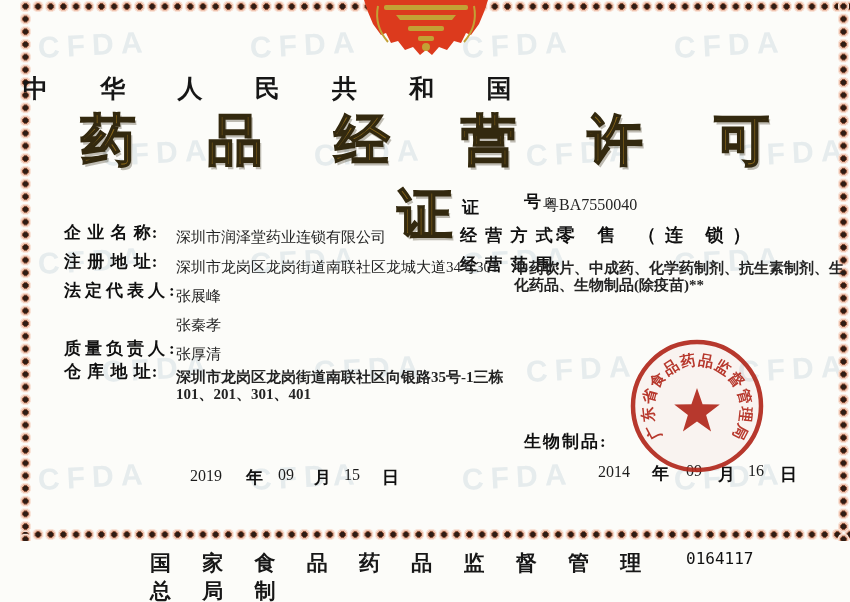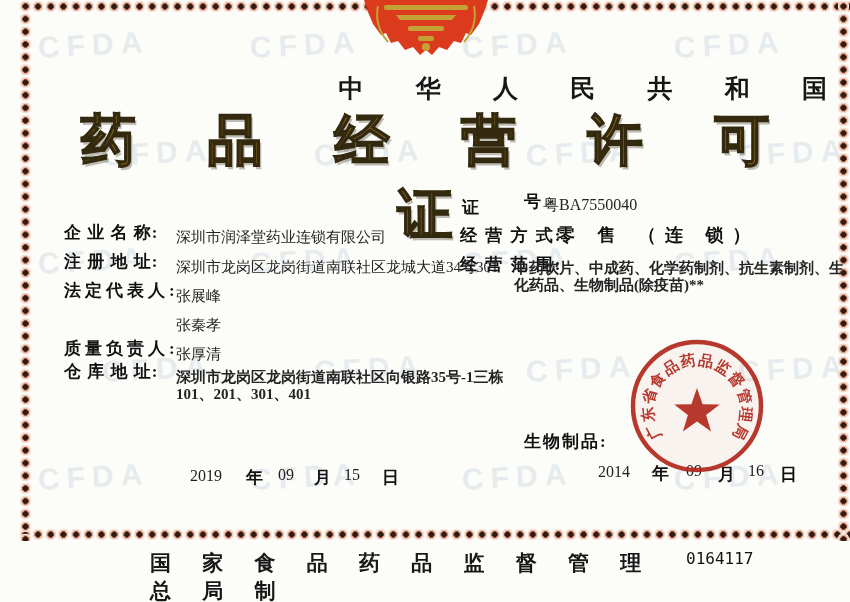--- a/index.html
+++ b/index.html
@@ -26,21 +26,21 @@
   .wm {
     position:absolute; font-family:"Liberation Sans", sans-serif; font-weight:bold;
     font-size:30px; letter-spacing:7px; color:rgba(173,195,208,0.28); transform:rotate(-3deg);
   }
 
   
   .emblem { position:absolute; left:362px; top:0; width:128px; height:62px; z-index:3; }
 
   
   .country {
-    position:absolute; left:0; right:0; top:72px; z-index:4; text-align:right;
+    position:absolute; left:0; right:0; top:72px; z-index:4; text-align:left;
     font-size:25px; font-weight:bold; letter-spacing:23px; padding-left:23px; color:#161616;
   }
   .title {
     position:absolute; left:0; right:0; top:104px; z-index:4; text-align:center;
     font-size:55px; font-weight:bold; letter-spacing:29px; padding-left:29px;
     color:#8a671b; -webkit-text-stroke:1.5px #33290f;
     text-shadow:2px 3px 0 rgba(46,36,14,0.30);
   }
 
   .abs { position:absolute; z-index:4; white-space:nowrap; }

